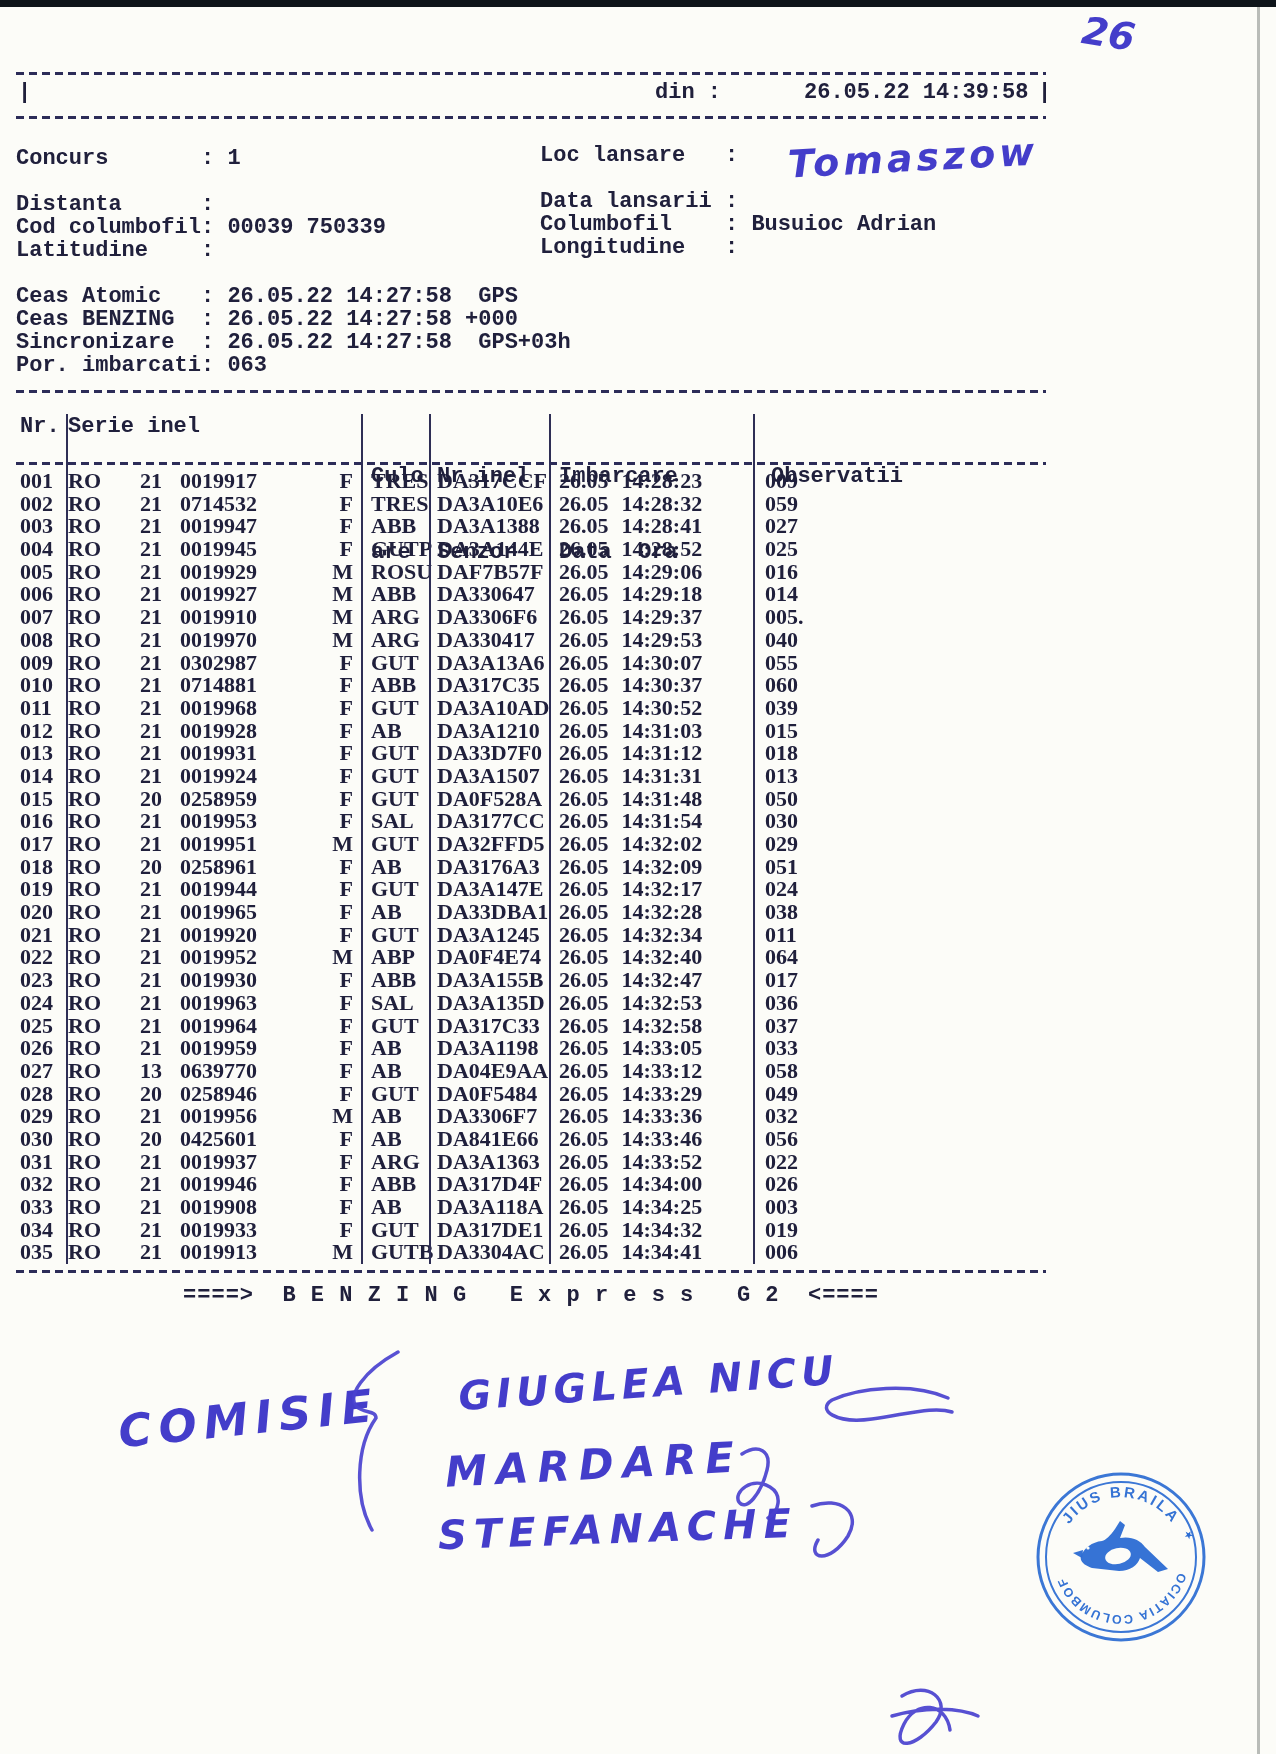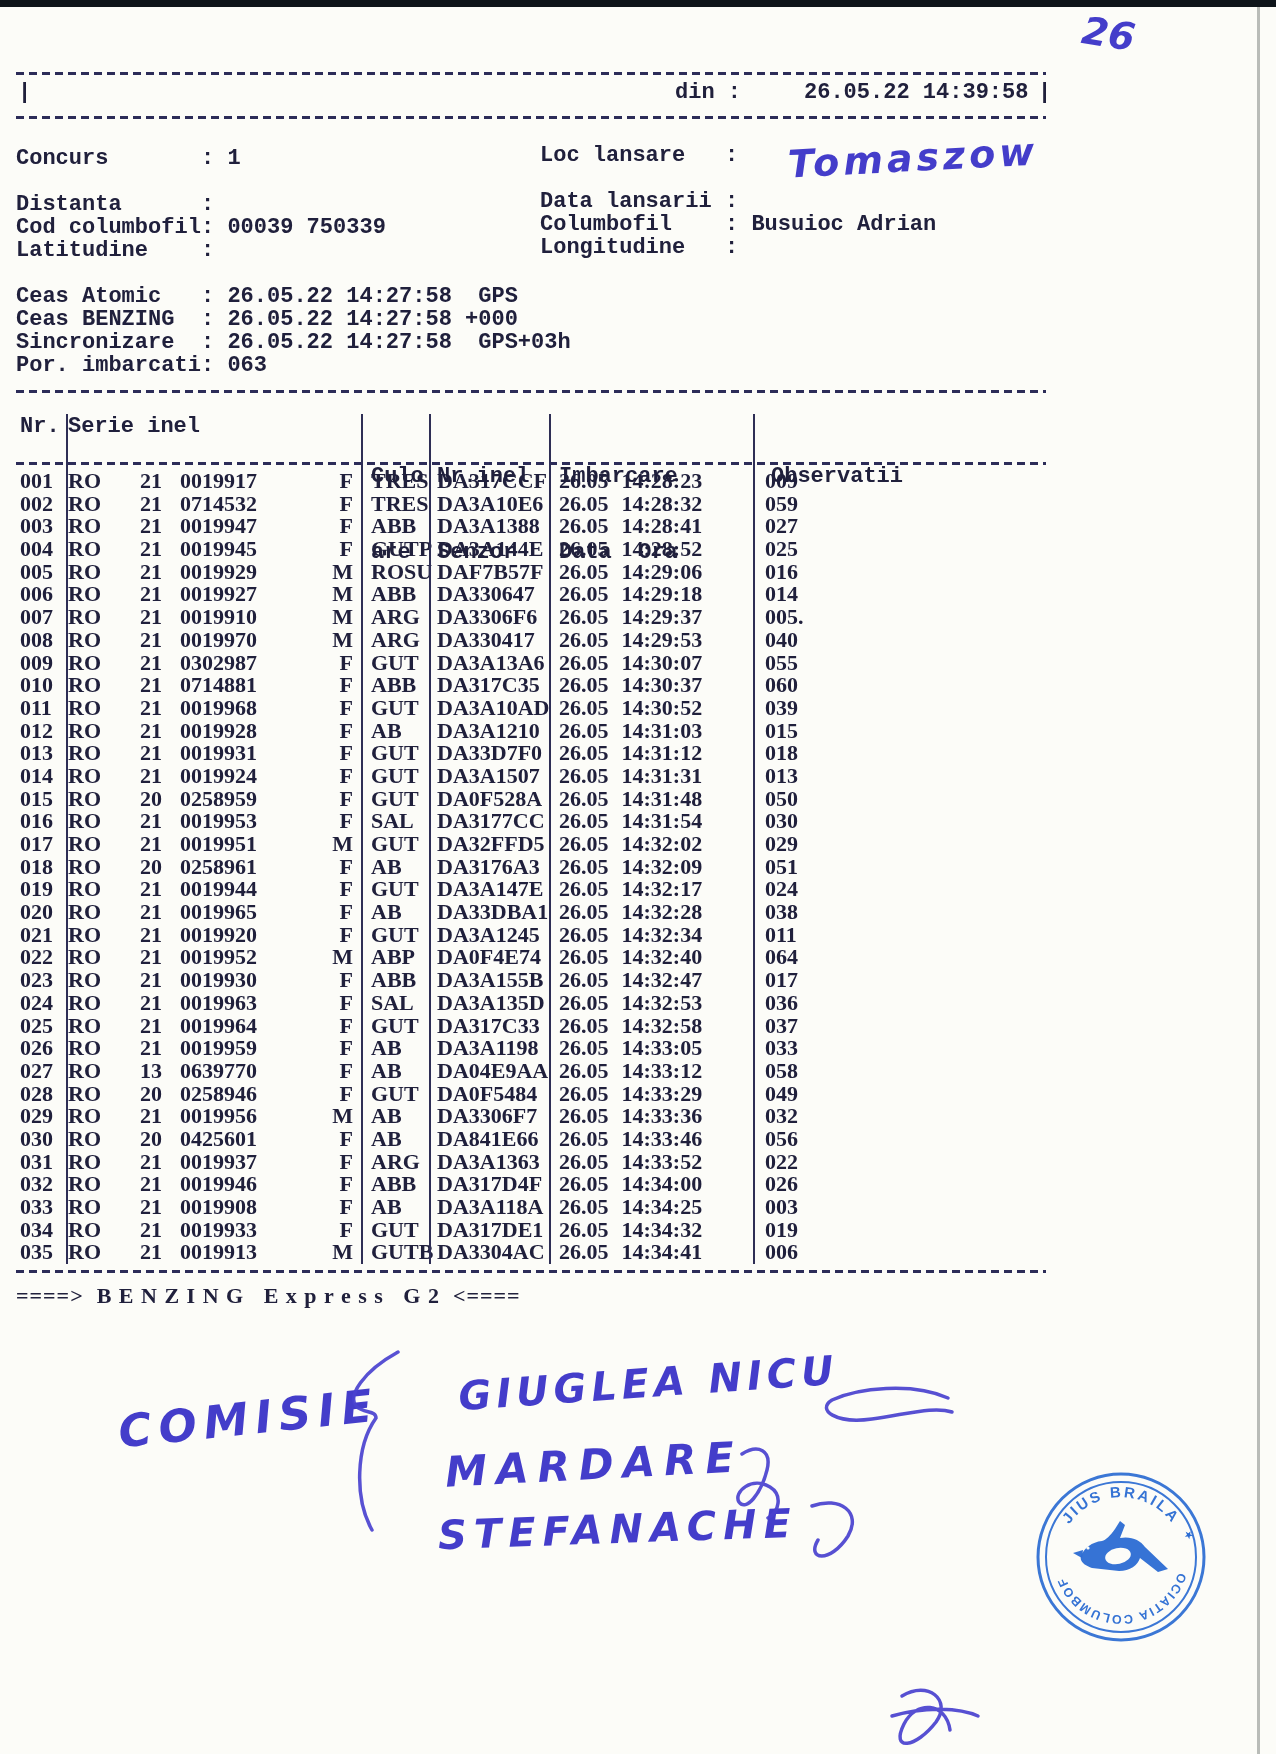--- a/index.html
+++ b/index.html
@@ -37,21 +37,21 @@
   .c5 { width:204px; padding-left:8px;  box-sizing:border-box; }
   .c6 { width:293px; padding-left:10px; box-sizing:border-box; }
   .c2,.c3,.c4,.c5,.c6 { border-left:2px solid #2e2e55; }
   .country { display:inline-block; width:72px; }
   .year    { display:inline-block; width:40px; }
   .sex     { margin-left:auto; padding-right:8px; }
   .ora     { margin-left:13px; }
   .hcell-line { height:26px; line-height:26px; }
 
   .footer-banner { position:absolute; left:16px; top:1283px; width:1030px;
-    letter-spacing:1px;font-family:Liberation Serif, serif; }
+    text-align:center; letter-spacing:1px; }
 
   
   .hw { position:absolute; color:#443dca; font-family:"DejaVu Sans","Liberation Sans",sans-serif;
         font-style:italic; font-weight:bold; white-space:nowrap; }
   .hw-26        { left:1082px; top:12px;  font-size:38px; transform:rotate(9deg); }
   .hw-loc       { left:788px;  top:136px; font-size:38px; letter-spacing:4px; transform:rotate(-3deg); }
   .hw-comisie   { left:118px;  top:1392px; font-size:45px; letter-spacing:7px; transform:rotate(-6deg); }
   .hw-name1     { left:458px;  top:1360px; font-size:40px; letter-spacing:5px; transform:rotate(-4deg); }
   .hw-name2     { left:445px;  top:1440px; font-size:42px; letter-spacing:9px; transform:rotate(-3deg); }
   .hw-name3     { left:438px;  top:1506px; font-size:40px; letter-spacing:7px; transform:rotate(-2deg); }
@@ -67,21 +67,21 @@
 
   <div class="top-edge"></div>
   <div class="right-edge"></div>
 
   <div class="hw hw-26">26</div>
 
   <div class="dash" style="top:72px;"></div>
 
   <div class="hdr-row mono">
     <span style="left:2px;">|</span>
-    <span style="left:659px;">din :</span>
+    <span style="left:639px;">din :</span>
     <span style="left:788px;">26.05.22 14:39:58</span>
     <span style="left:1022px;">|</span>
   </div>
 
   <div class="dash" style="top:116px;"></div>
 
   <div class="abs mono" style="left:16px; top:147px;"><div class="info-line"><span class="lbl">Concurs</span><span class="colon-gap">: </span><span class="val">1</span></div><div class="info-spacer"></div><div class="info-line"><span class="lbl">Distanta</span><span class="colon-gap">: </span><span class="val"></span></div><div class="info-line"><span class="lbl">Cod columbofil</span><span class="colon-gap">: </span><span class="val">00039 750339</span></div><div class="info-line"><span class="lbl">Latitudine</span><span class="colon-gap">: </span><span class="val"></span></div></div>
   <div class="abs mono" style="left:540px; top:144px;"><div class="info-line"><span class="lbl">Loc lansare</span><span class="colon-gap">: </span><span class="val"></span></div><div class="info-spacer"></div><div class="info-line"><span class="lbl">Data lansarii</span><span class="colon-gap">: </span><span class="val"></span></div><div class="info-line"><span class="lbl">Columbofil</span><span class="colon-gap">: </span><span class="val">Busuioc Adrian</span></div><div class="info-line"><span class="lbl">Longitudine</span><span class="colon-gap">: </span><span class="val"></span></div></div>
 
   <div class="hw hw-loc">Tomaszow</div>

